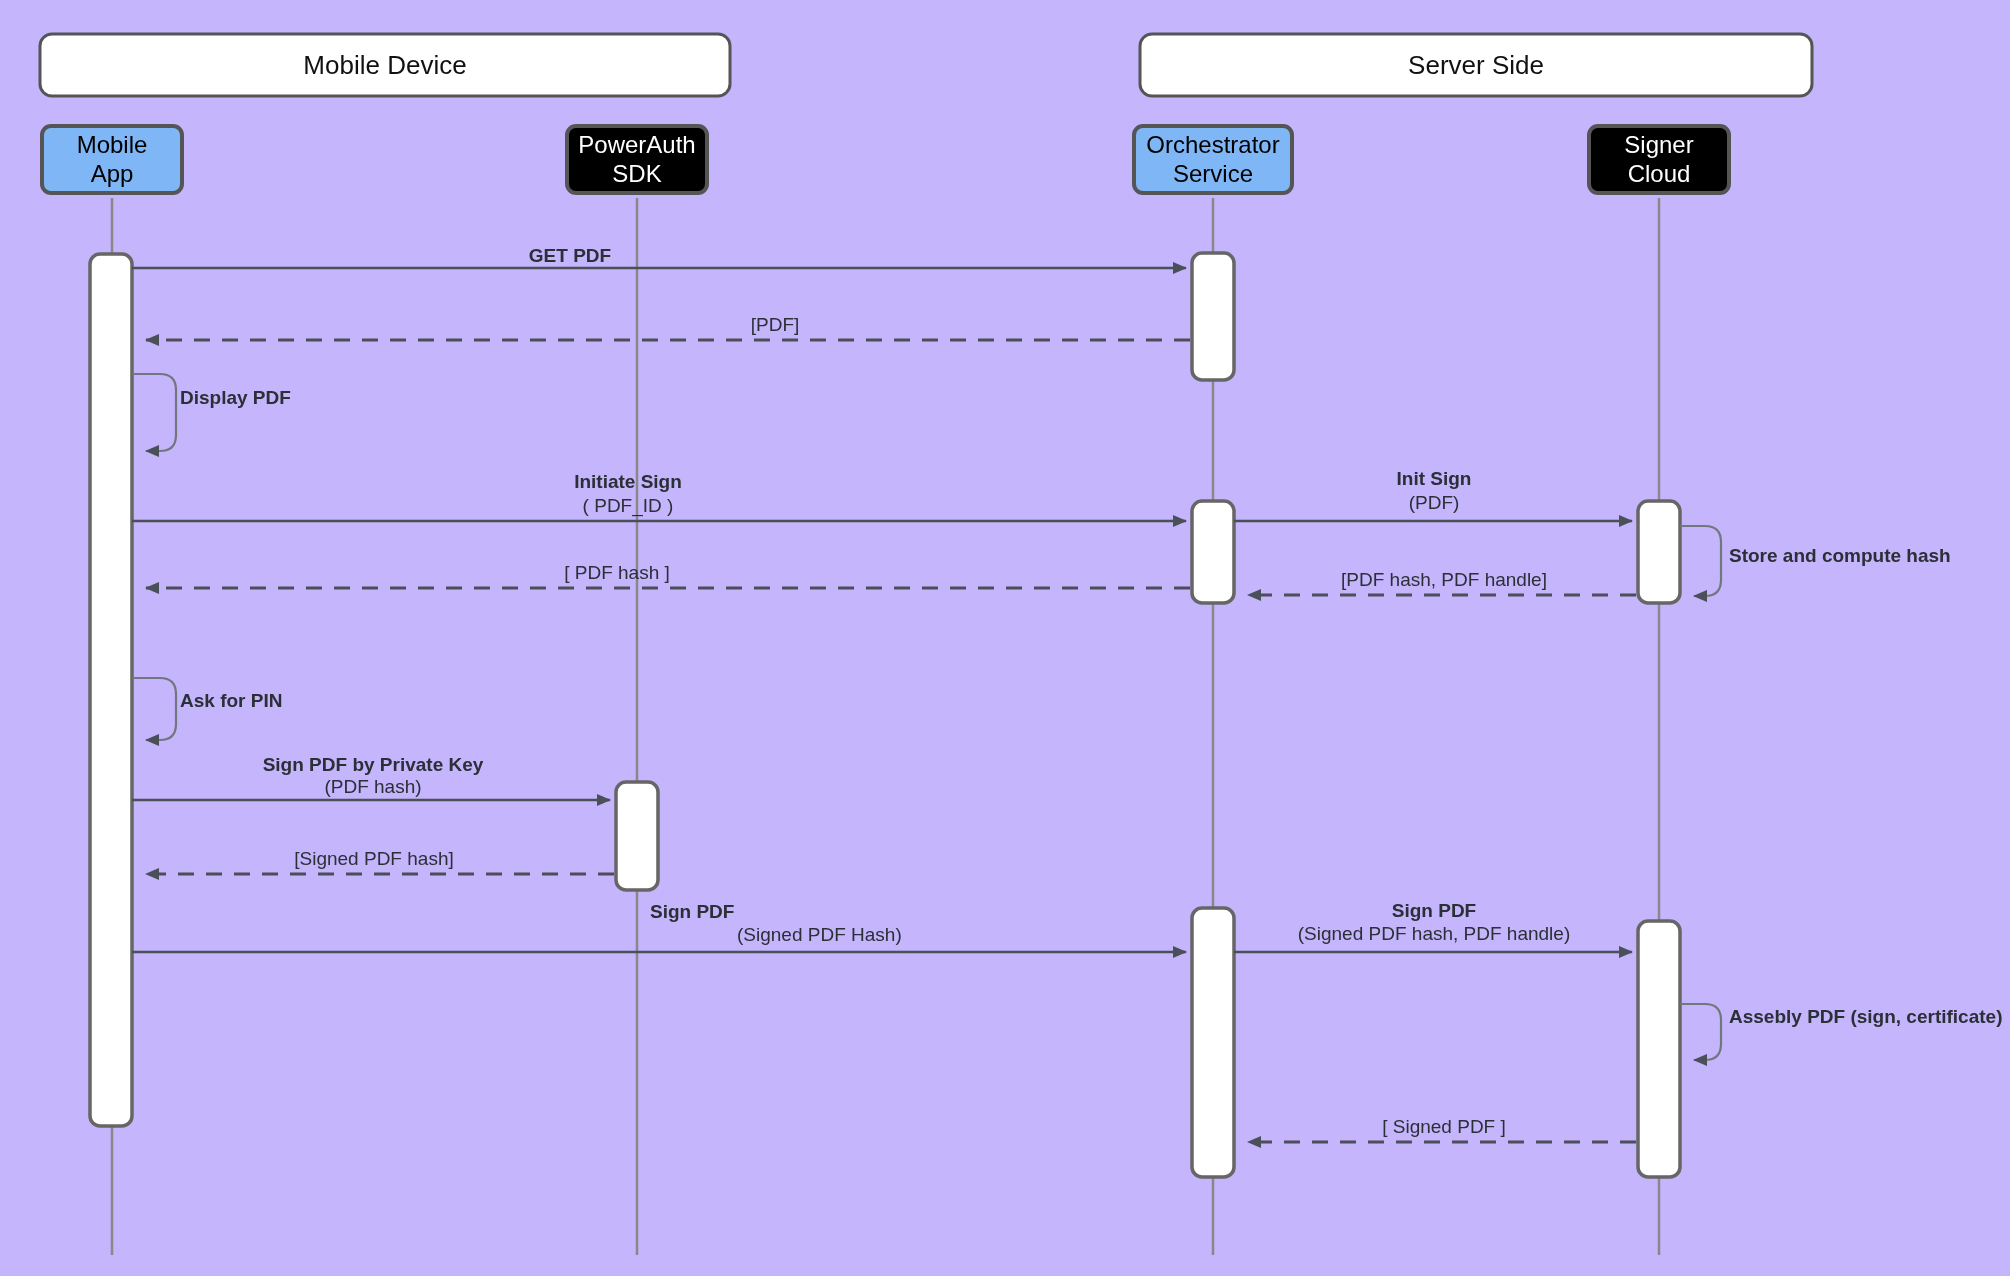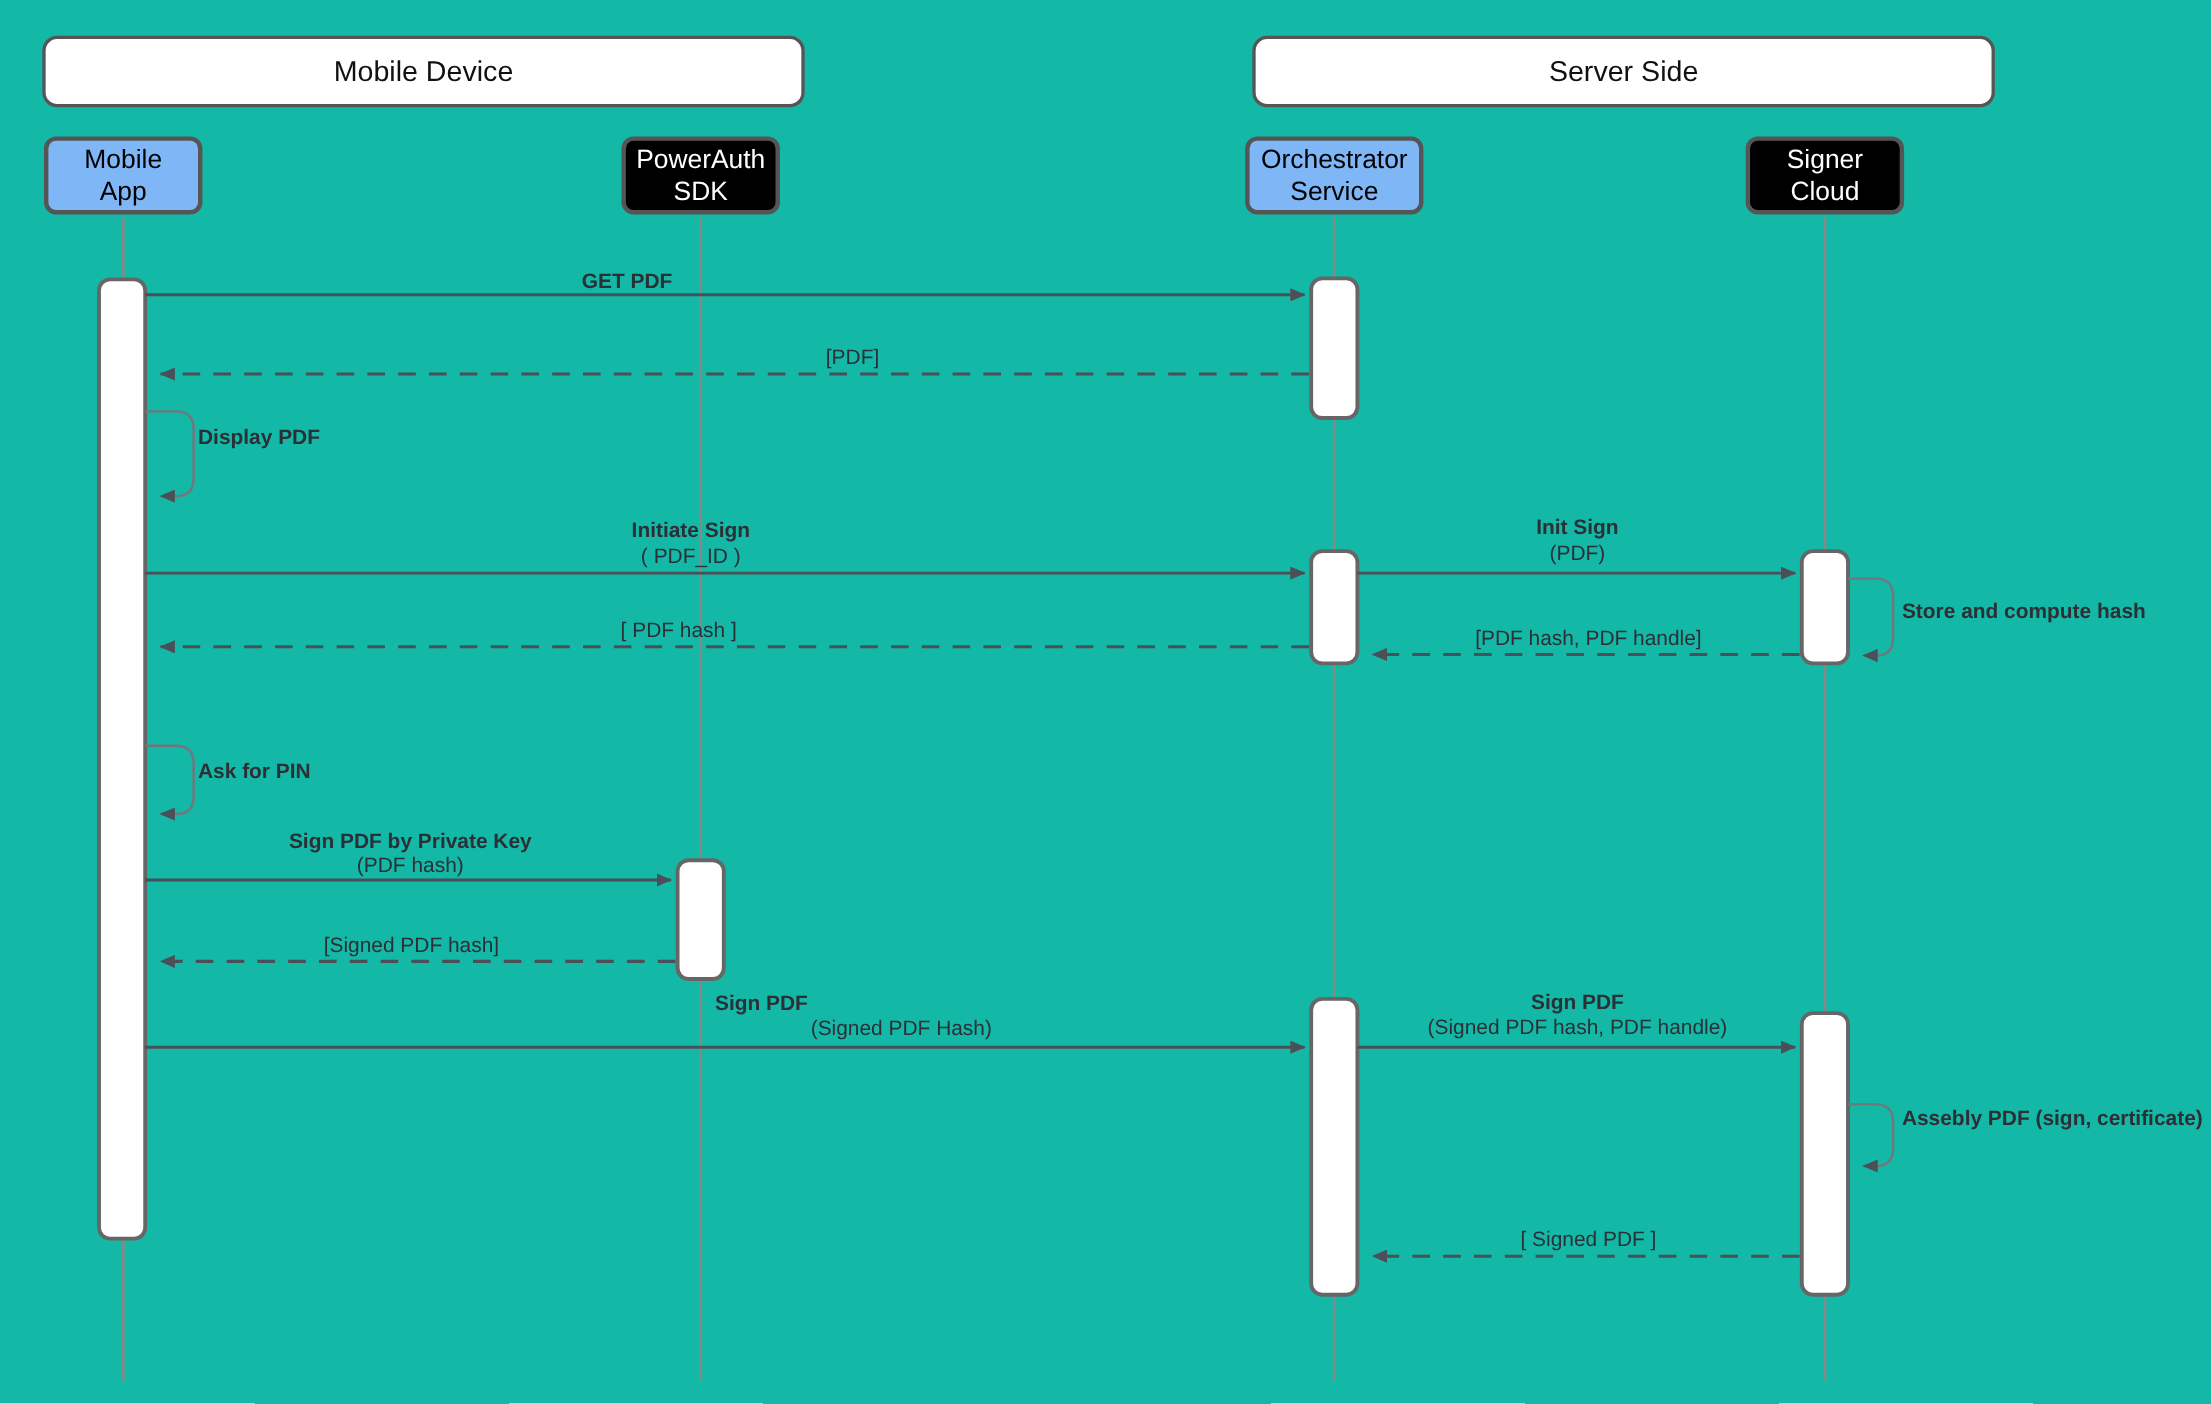--- a/index.html
+++ b/index.html
@@ -10,21 +10,21 @@
   body {
     width: 2010px;
     height: 1276px;
     overflow: hidden;
     font-family: "Liberation Sans", sans-serif;
   }
   #diagram-root {
     position: relative;
     width: 2010px;
     height: 1276px;
-    background: #14b8a6;
+    background: #c4b5fd;
   }
   svg.seq {
     display: block;
     width: 2010px;
     height: 1276px;
   }
   .group-box {
     fill: #ffffff;
     stroke: #555555;
     stroke-width: 3;

